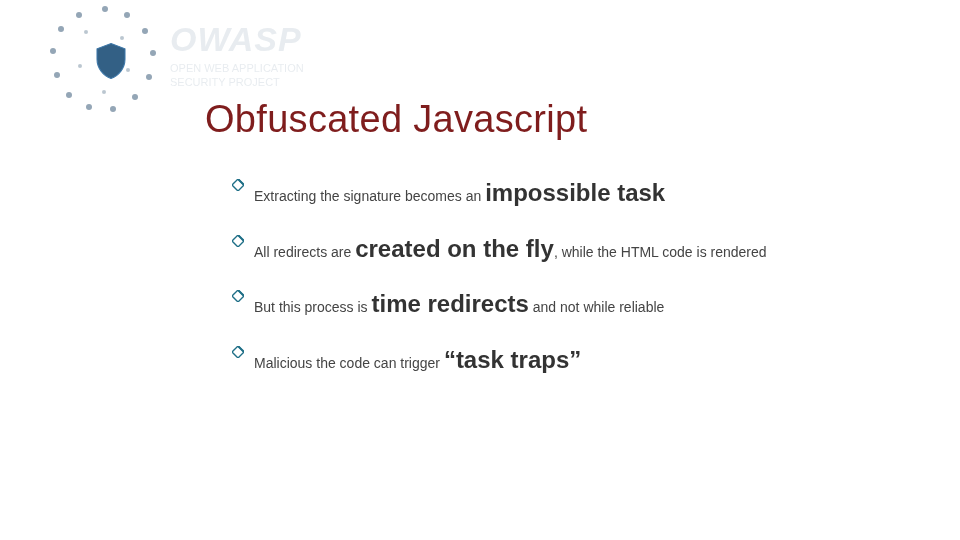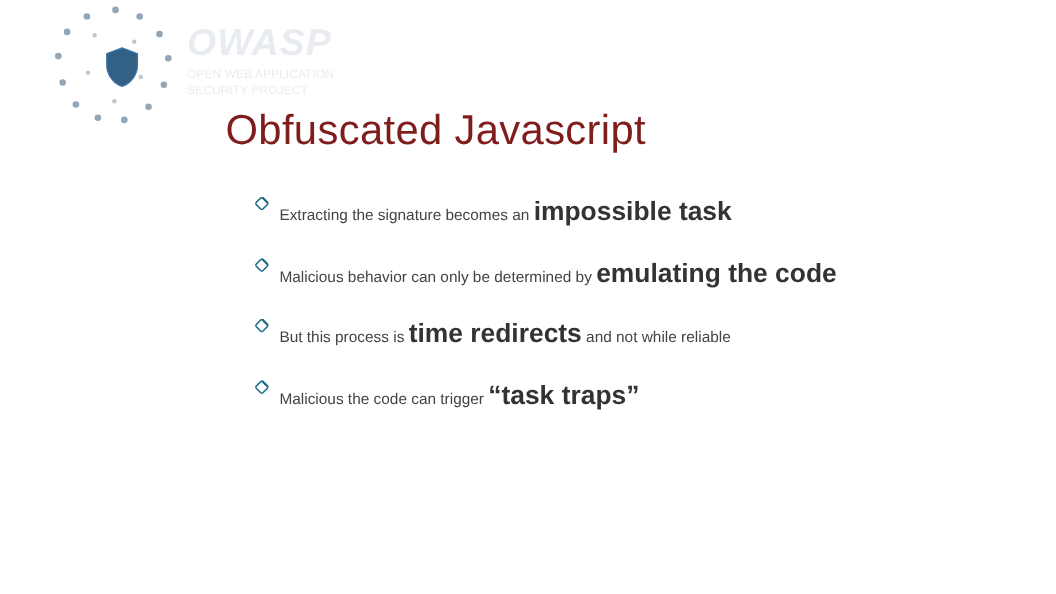--- a/index.html
+++ b/index.html
@@ -163,32 +163,32 @@
       <svg viewBox="0 0 12 12">
           <path d="M6 0 L12 6 L6 12 L0 6 Z" fill="none" stroke="#1f6f87" stroke-width="1.4"></path>
           <path d="M6 0 L12 6" stroke="#1f6f87" stroke-width="2"></path>
         </svg>
     </span>
     <span class="bullet-text">
       <span>Extracting the signature becomes an </span><span class="big">impossible task</span><span></span>
     </span>
   </div>
 
-
-  <div class="bullet-row">
-    <span class="bullet-marker">
-      <svg viewBox="0 0 12 12">
-          <path d="M6 0 L12 6 L6 12 L0 6 Z" fill="none" stroke="#1f6f87" stroke-width="1.4"></path>
-          <path d="M6 0 L12 6" stroke="#1f6f87" stroke-width="2"></path>
-        </svg>
-    </span>
-    <span class="bullet-text">
-      <span>Malicious behavior can only be determined by </span><span class="big">emulating the code</span><span></span>
-    </span>
-  </div>
+  <div class="bullet-row">
+    <span class="bullet-marker">
+      <svg viewBox="0 0 12 12">
+          <path d="M6 0 L12 6 L6 12 L0 6 Z" fill="none" stroke="#1f6f87" stroke-width="1.4"></path>
+          <path d="M6 0 L12 6" stroke="#1f6f87" stroke-width="2"></path>
+        </svg>
+    </span>
+    <span class="bullet-text">
+      <span>All redirects are </span><span class="big">created on the fly</span><span>, while the HTML code is rendered</span>
+    </span>
+  </div>
+
 
   <div class="bullet-row">
     <span class="bullet-marker">
       <svg viewBox="0 0 12 12">
           <path d="M6 0 L12 6 L6 12 L0 6 Z" fill="none" stroke="#1f6f87" stroke-width="1.4"></path>
           <path d="M6 0 L12 6" stroke="#1f6f87" stroke-width="2"></path>
         </svg>
     </span>
     <span class="bullet-text">
       <span>But this process is </span><span class="big">time redirects</span><span> and not while reliable</span>

